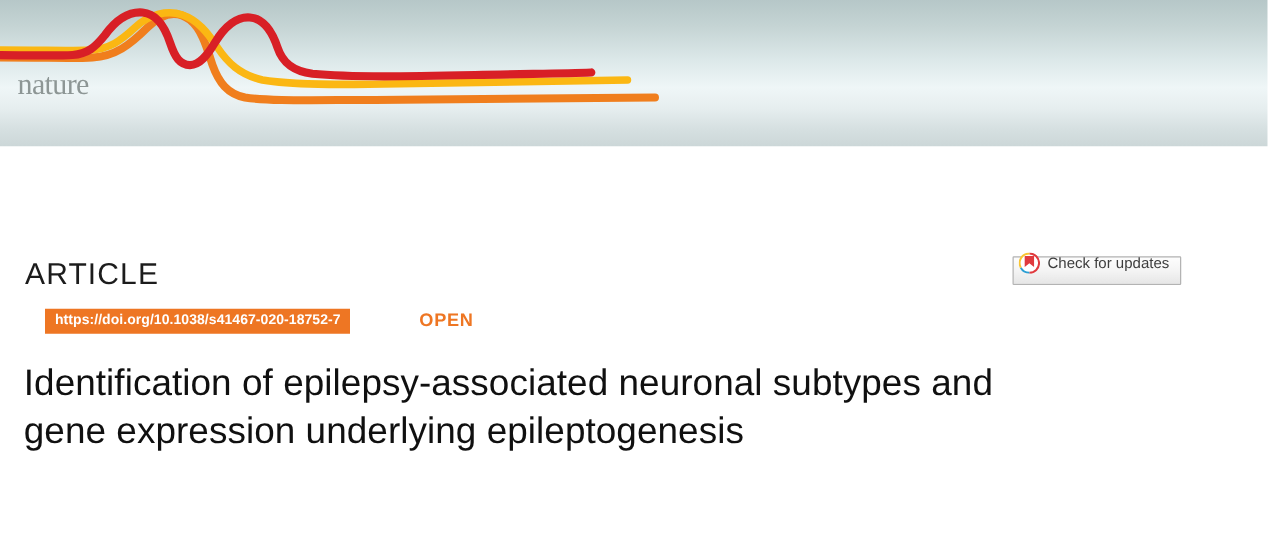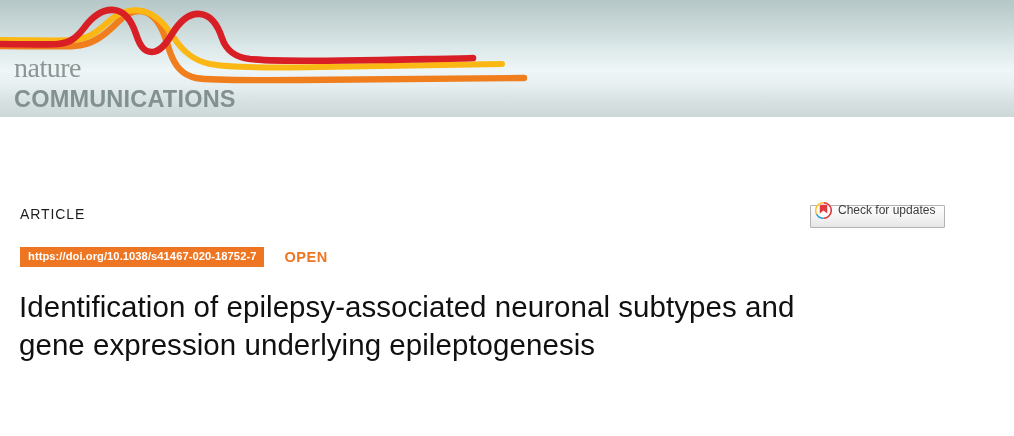--- a/index.html
+++ b/index.html
@@ -42,21 +42,21 @@
   }
 
   .logo-block {
     position: absolute;
     left: 14px;
     top: 51px;
     z-index: 3;
   }
   .logo-nature {
     font-family: "Liberation Serif", serif;
-    font-size: 28px;
+    font-size: 24px;
     line-height: 34px;
     color: #8d9695;
     letter-spacing: -0.5px;
     display: block;
     font-weight: 400;
   }
   .logo-communications {
     font-family: "Liberation Sans", sans-serif;
     font-size: 23.5px;
     line-height: 26px;
@@ -65,32 +65,33 @@
     letter-spacing: 0.2px;
     display: block;
     margin-top: 1px;
   }
 
   
   .article-label {
     position: absolute;
     left: 20px;
     top: 206px;
-    font-size: 14px;
+    font-size: 24px;
     letter-spacing: 0.9px;
     color: #1c1c1c;
     font-weight: 400;
   }
 
   .meta-row {
     position: absolute;
-    left: 20px;
+    left: 36px;
     top: 247px;
     display: flex;
     align-items: center;
+    gap: 35px;
   }
   .doi-badge {
     background: #ee7623;
     color: #ffffff;
     font-size: 11.2px;
     font-weight: bold;
     padding: 3px 8px 4px 8px;
     letter-spacing: 0.05px;
     white-space: nowrap;
     line-height: 13px;
@@ -163,21 +164,20 @@
     <path d="M0,44 C22,44 42,45 58,44 C70,43 76,38 84,28
              C92,17 102,9 114,10 C126,11 132,22 136,34
              C140,46 144,52 152,52 C160,52 166,44 172,34
              C180,21 190,13 200,14 C212,15 218,26 222,38
              C226,50 234,57 250,59 C280,62 330,61 380,60
              C420,59 450,59 473,58" fill="none" stroke="#d81f26" stroke-width="6.6" stroke-linecap="round"></path>
   </svg>
 
   <div class="logo-block">
     <span class="logo-nature">nature</span>
-    <span class="logo-communications">COMMUNICATIONS</span>
   </div>
 </div>
 
 <div class="article-label">ARTICLE</div>
 
 <div class="meta-row">
   <span class="doi-badge">https://doi.org/10.1038/s41467-020-18752-7</span>
   <span class="open-label">OPEN</span>
 </div>
 

